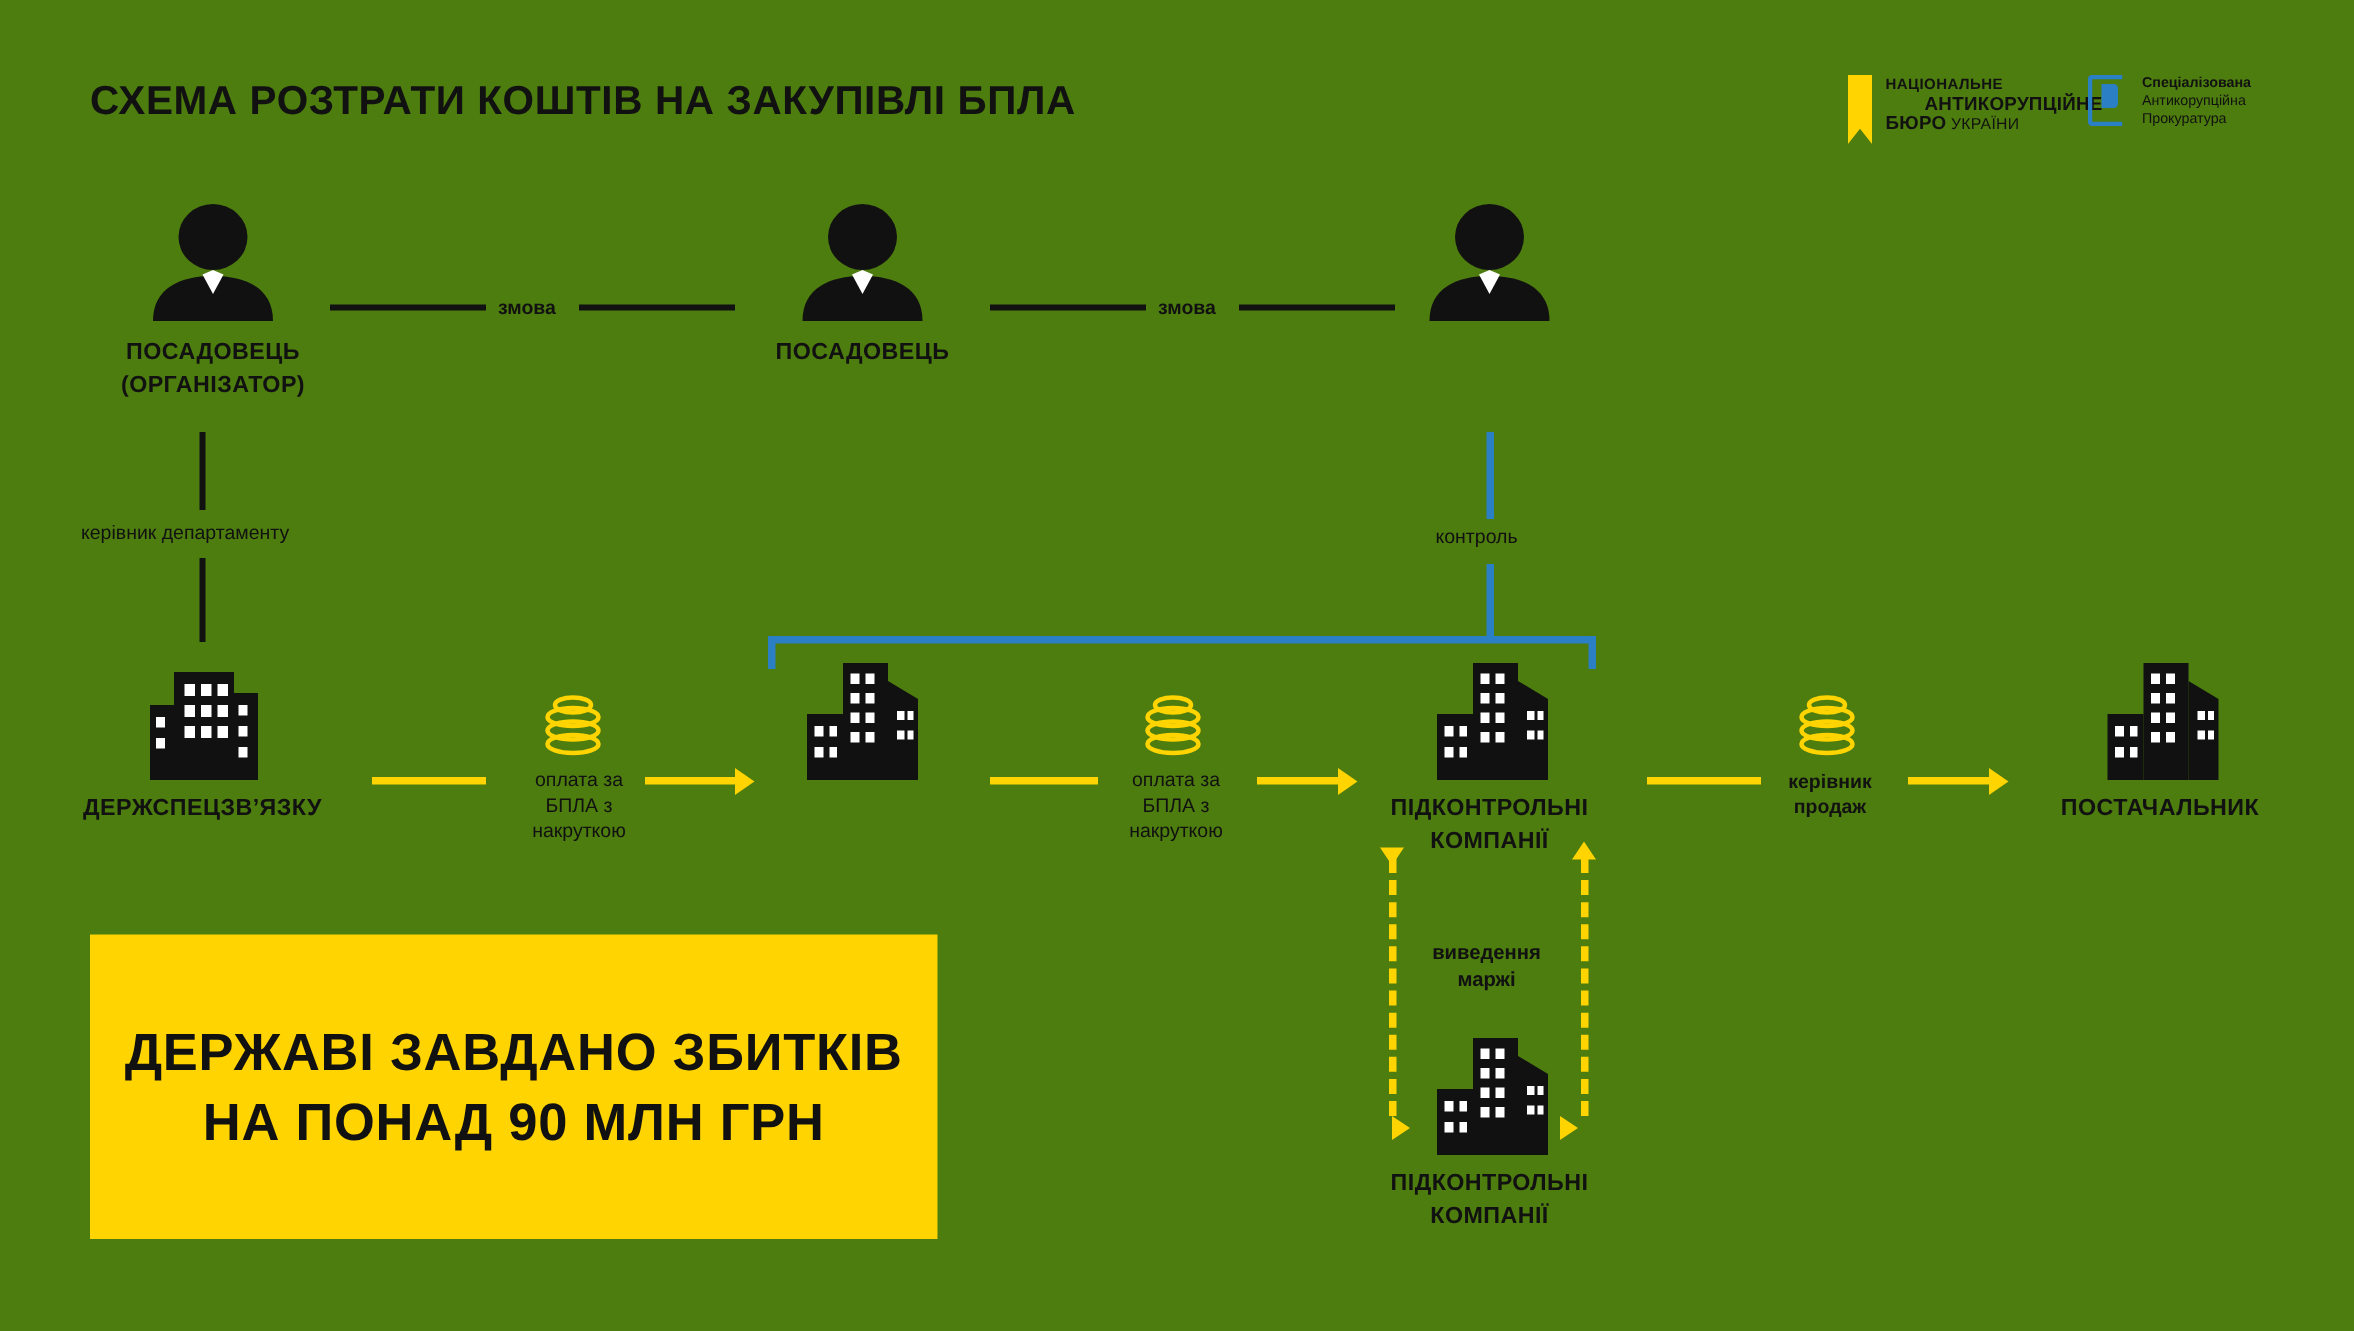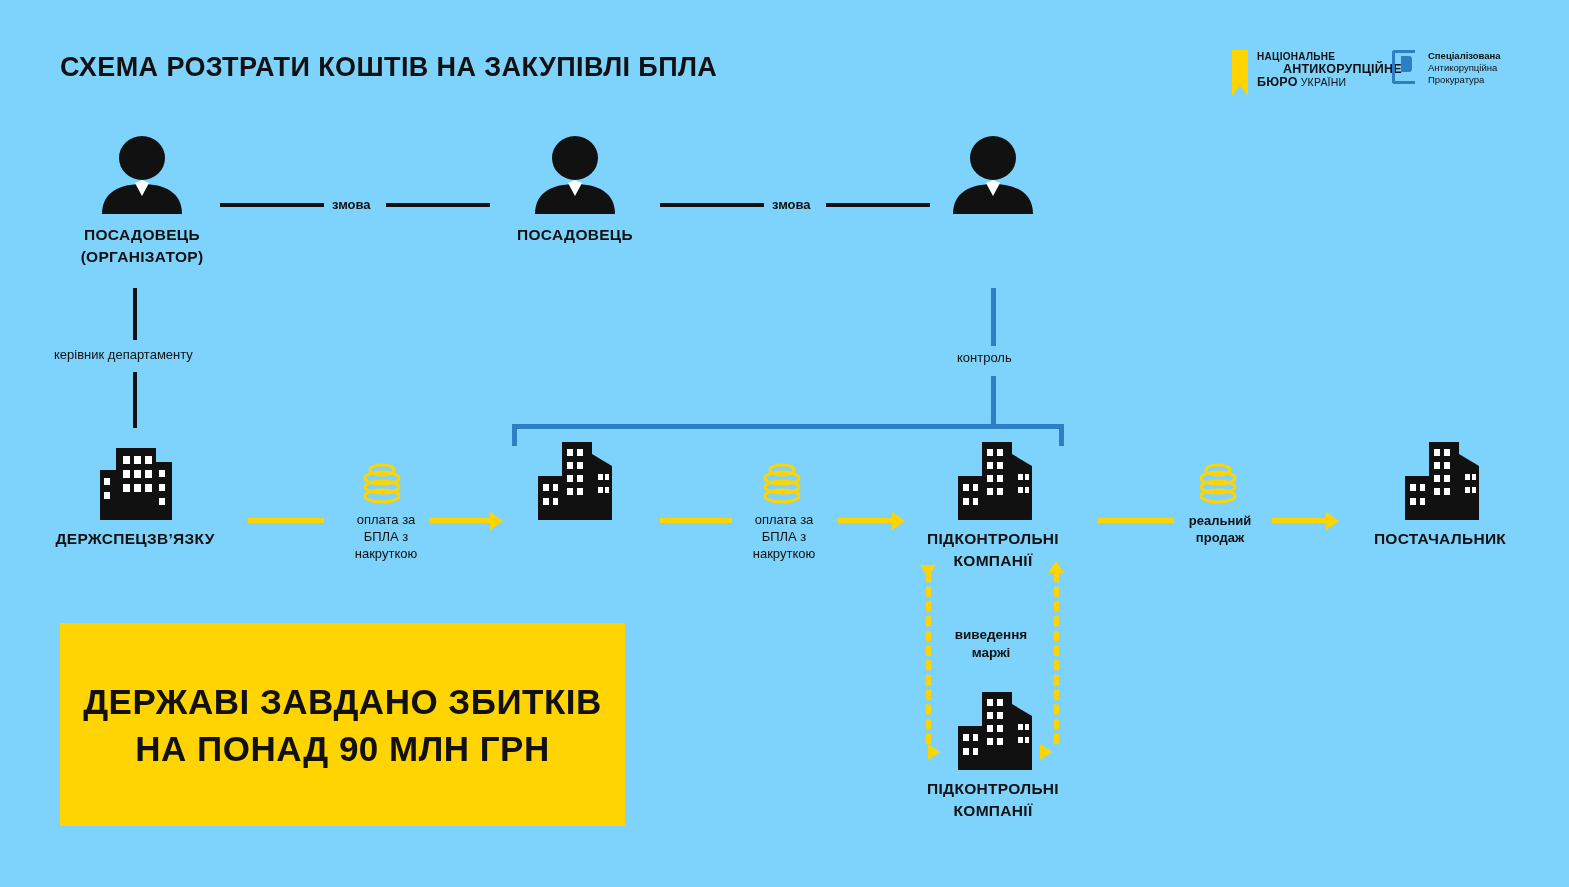--- a/index.html
+++ b/index.html
@@ -9,21 +9,21 @@
   }
   body {
     font-family: "Liberation Sans", sans-serif;
     color: #111111;
   }
   #page {
     position: relative;
     width: 1569px;
     height: 887px;
     overflow: hidden;
-    background: #7dd3fc;
+    background: #4d7c0f;
   }
   .abs { position: absolute; }
 
   
   #title {
     left: 60px;
     top: 52px;
     font-size: 27px;
     font-weight: bold;
     letter-spacing: 0.4px;
@@ -397,21 +397,21 @@
 
   <div class="abs coins" style="left:1196px; top:462px;">
     <svg width="44" height="44" viewBox="0 0 44 44">
       <ellipse cx="22" cy="34" rx="17" ry="6" fill="none" stroke="#ffd400" stroke-width="3"></ellipse>
       <ellipse cx="22" cy="25" rx="17" ry="6" fill="none" stroke="#ffd400" stroke-width="3"></ellipse>
       <ellipse cx="22" cy="16" rx="17" ry="6" fill="none" stroke="#ffd400" stroke-width="3"></ellipse>
       <ellipse cx="22" cy="8" rx="12" ry="5" fill="none" stroke="#ffd400" stroke-width="3"></ellipse>
     </svg>
   </div>
   <div class="abs arrow-yellow-line" style="left:1098px; top:518px; width:76px;"></div>
-  <div class="abs pay-label" style="left:1168px; top:512px; width:104px; font-weight:bold; white-space:pre-line;">реальний
+  <div class="abs pay-label" style="left:1168px; top:512px; width:104px; font-weight:bold; white-space:pre-line;">керівник
 продаж</div>
   <div class="abs arrow-yellow-line" style="left:1272px; top:518px; width:56px;"></div>
   <div class="abs arrow-head-right" style="left:1326px; top:512px;"></div>
 
   <div class="abs building" style="left:1345px; top:440px; width:190px;">
     <div class="icon">
       <svg width="90" height="80" viewBox="0 0 90 80">
         <rect x="34" y="2" width="30" height="78" fill="#111111"></rect>
         <rect x="10" y="36" width="24" height="44" fill="#111111"></rect>
         <polygon points="64,14 84,26 84,80 64,80" fill="#111111"></polygon>

